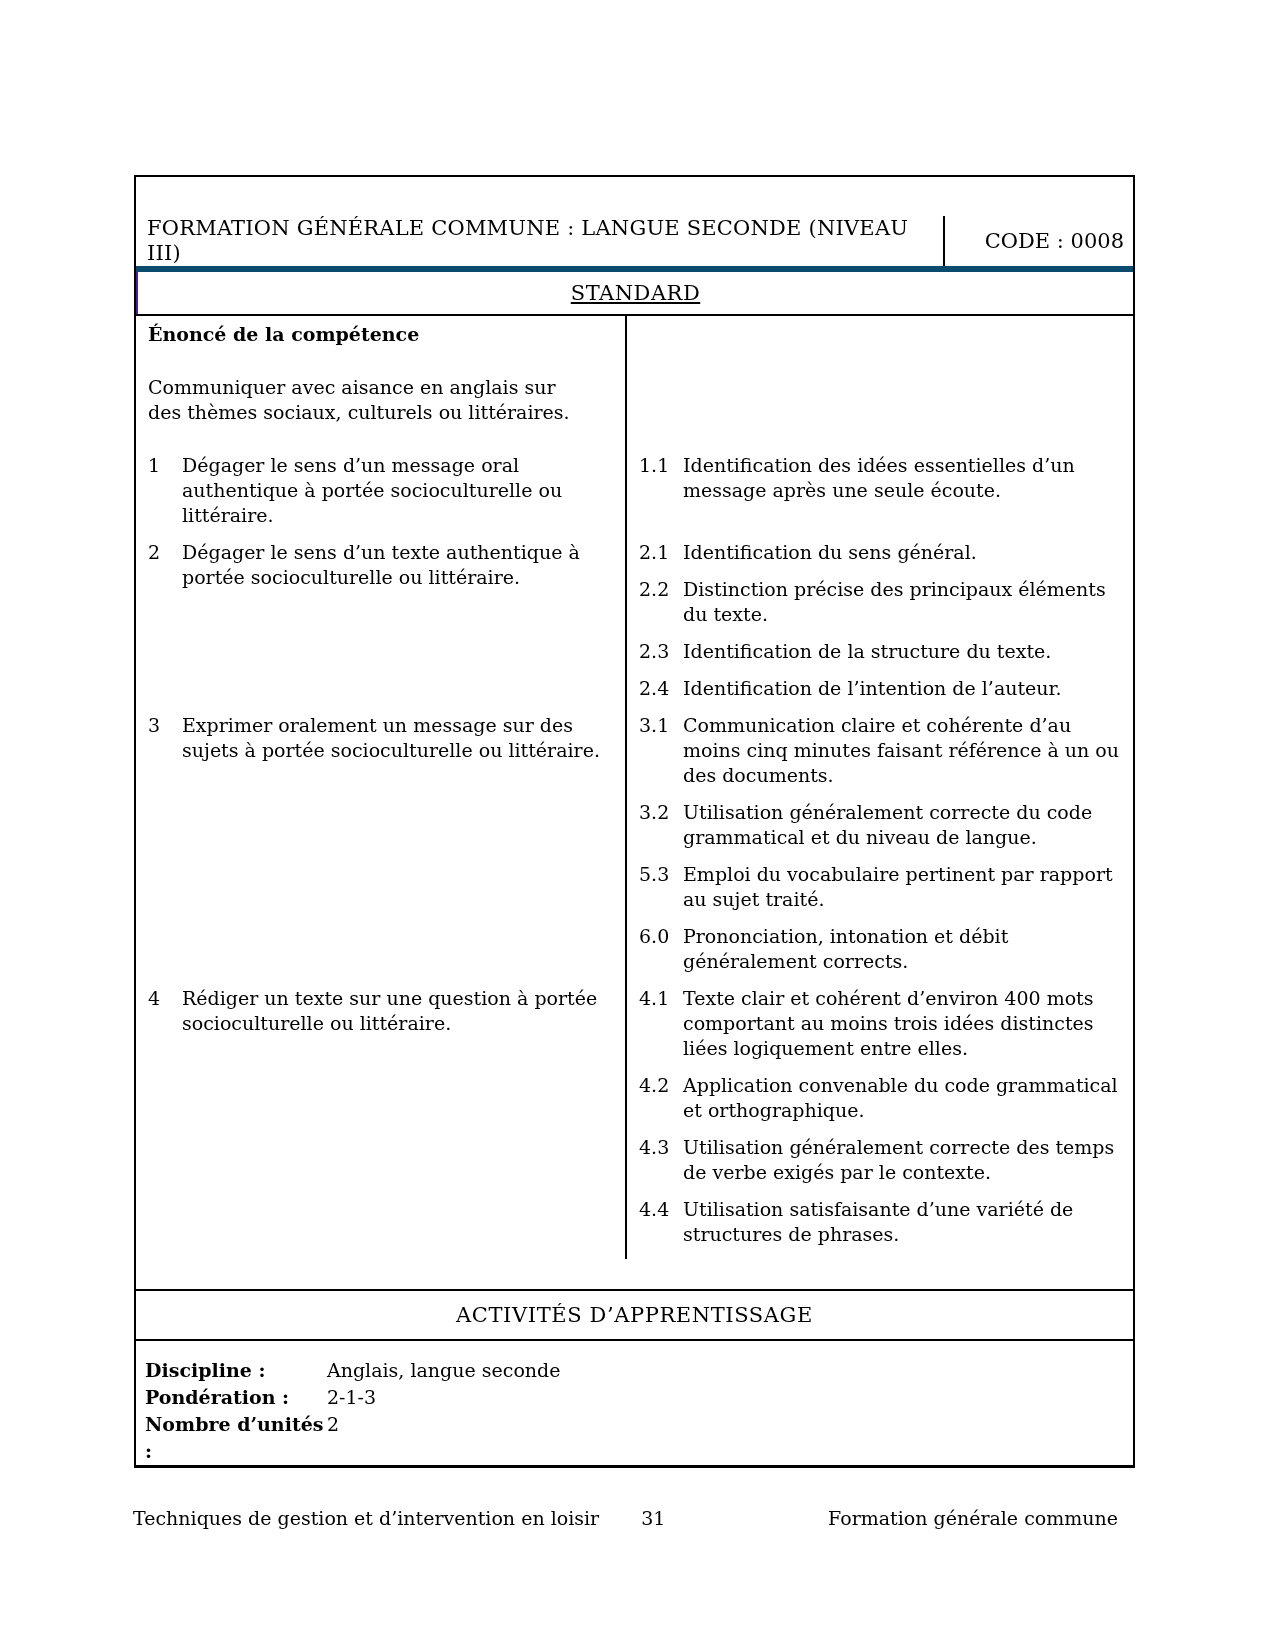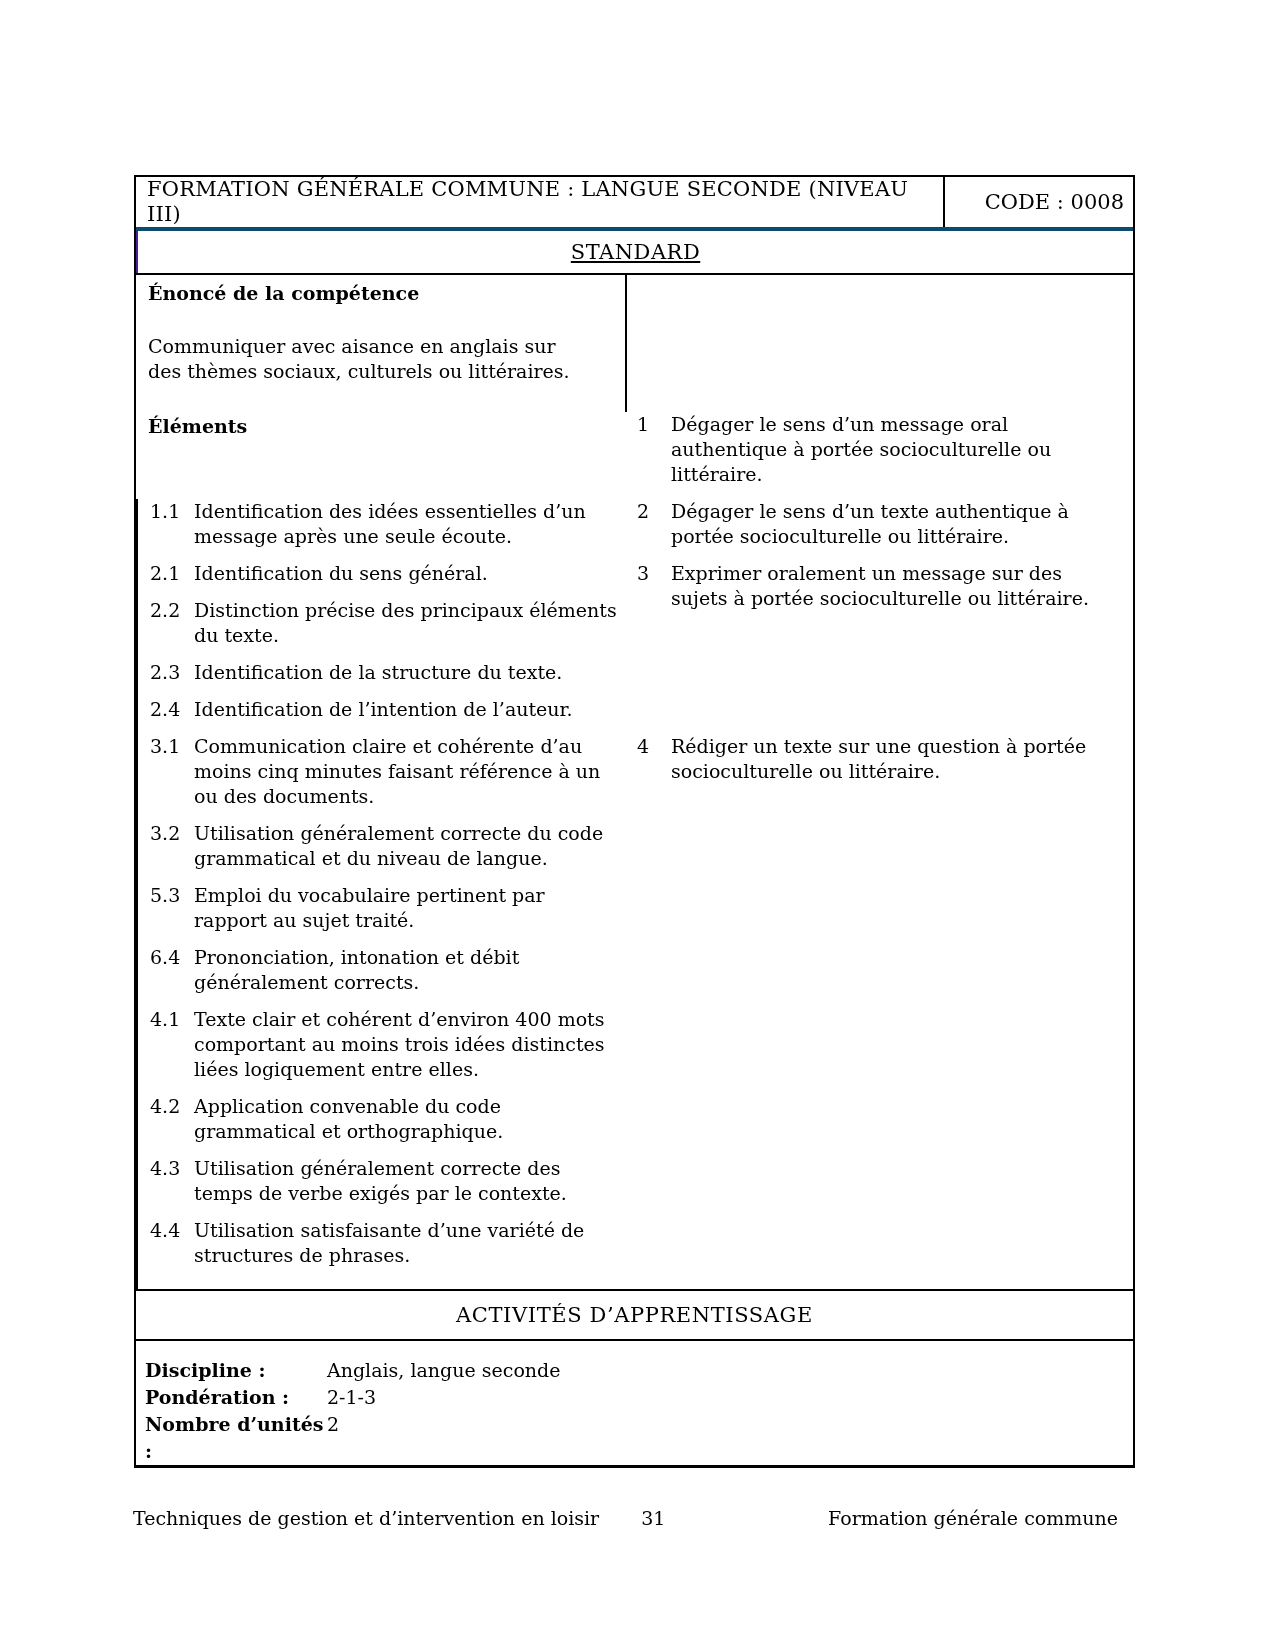--- a/index.html
+++ b/index.html
@@ -15,21 +15,21 @@
   .doc-table {
     position:absolute; left:134px; top:175px;
     width:1001px; height:1293px;
     box-sizing:border-box;
     border:2px solid #000;
     border-bottom-width:3px;
     display:flex; flex-direction:column;
     background:#fff;
   }
   
-  .title-row { flex:0 0 48px; box-sizing:border-box; display:flex; border-bottom:4px solid #0c4a6e; }
+  .title-row { flex:0 0 48px; box-sizing:border-box; display:flex; border-bottom:6px solid #0c4a6e;margin-top:39px; }
   .title-main { flex:1 1 auto; display:flex; align-items:center; padding-left:11px; font-size:21px; letter-spacing:0.2px; }
   .title-code { flex:0 0 190px; box-sizing:border-box; border-left:2px solid #000; display:flex; align-items:center; justify-content:flex-end; padding-right:9px; font-size:21px; }
   
   .heads-row { flex:0 0 44px; box-sizing:border-box; display:flex; border-bottom:2px solid #000; font-size:21px; letter-spacing:0.5px; }
   .head-left { flex:0 0 489px; display:flex; align-items:center; justify-content:center; }
   .head-right { flex:1 1 auto; box-sizing:border-box; border-left:2px solid #4c1d95; display:flex; align-items:center; justify-content:center;text-decoration:underline; }
   
   .content {
     flex:1 1 auto; overflow:hidden;
     display:grid;
@@ -83,23 +83,20 @@
   </div>
 
   <div class="content">
 
     <div class="lcell intro">
       <div class="intro-heading">Énoncé de la compétence</div>
       <p class="statement">Communiquer avec aisance en anglais sur des thèmes sociaux, culturels ou littéraires.</p>
     </div>
     <div class="rcell"></div>
 
-    <div class="lcell">
-      <div class="sec-heading">Éléments</div>
-    </div>
 
     <div class="lcell">
       <div class="element">
         <span class="num">1</span>
         <span class="txt">Dégager le sens d’un message oral authentique à portée socioculturelle ou littéraire.</span>
       </div>
     </div>
     <div class="rcell">
       <div class="criterion">
         <span class="num">1.1</span>
@@ -145,21 +142,21 @@
       </div>
       <div class="criterion">
         <span class="num">3.2</span>
         <span class="txt">Utilisation généralement correcte du code grammatical et du niveau de langue.</span>
       </div>
       <div class="criterion">
         <span class="num">5.3</span>
         <span class="txt">Emploi du vocabulaire pertinent par rapport au sujet traité.</span>
       </div>
       <div class="criterion">
-        <span class="num">6.4</span>
+        <span class="num">6.0</span>
         <span class="txt">Prononciation, intonation et débit généralement corrects.</span>
       </div>
     </div>
 
     <div class="lcell">
       <div class="element">
         <span class="num">4</span>
         <span class="txt">Rédiger un texte sur une question à portée socioculturelle ou littéraire.</span>
       </div>
     </div>

